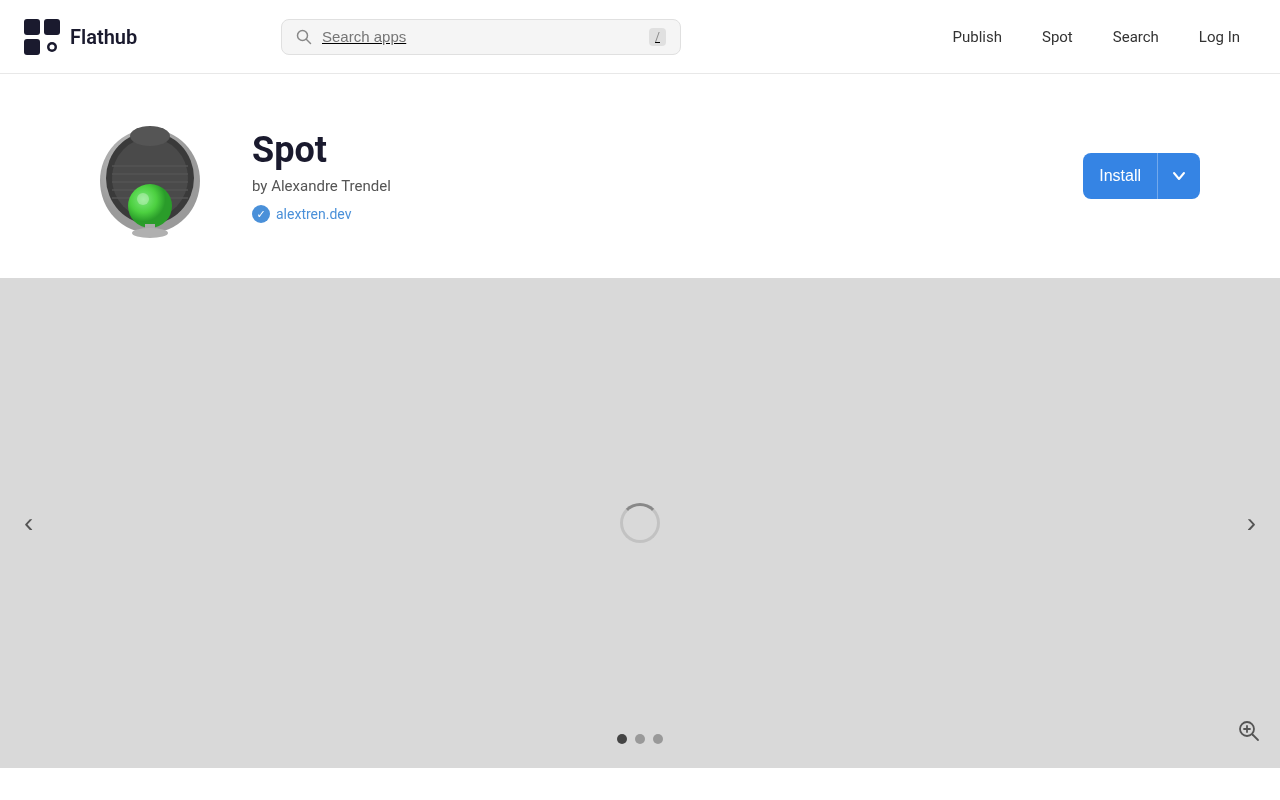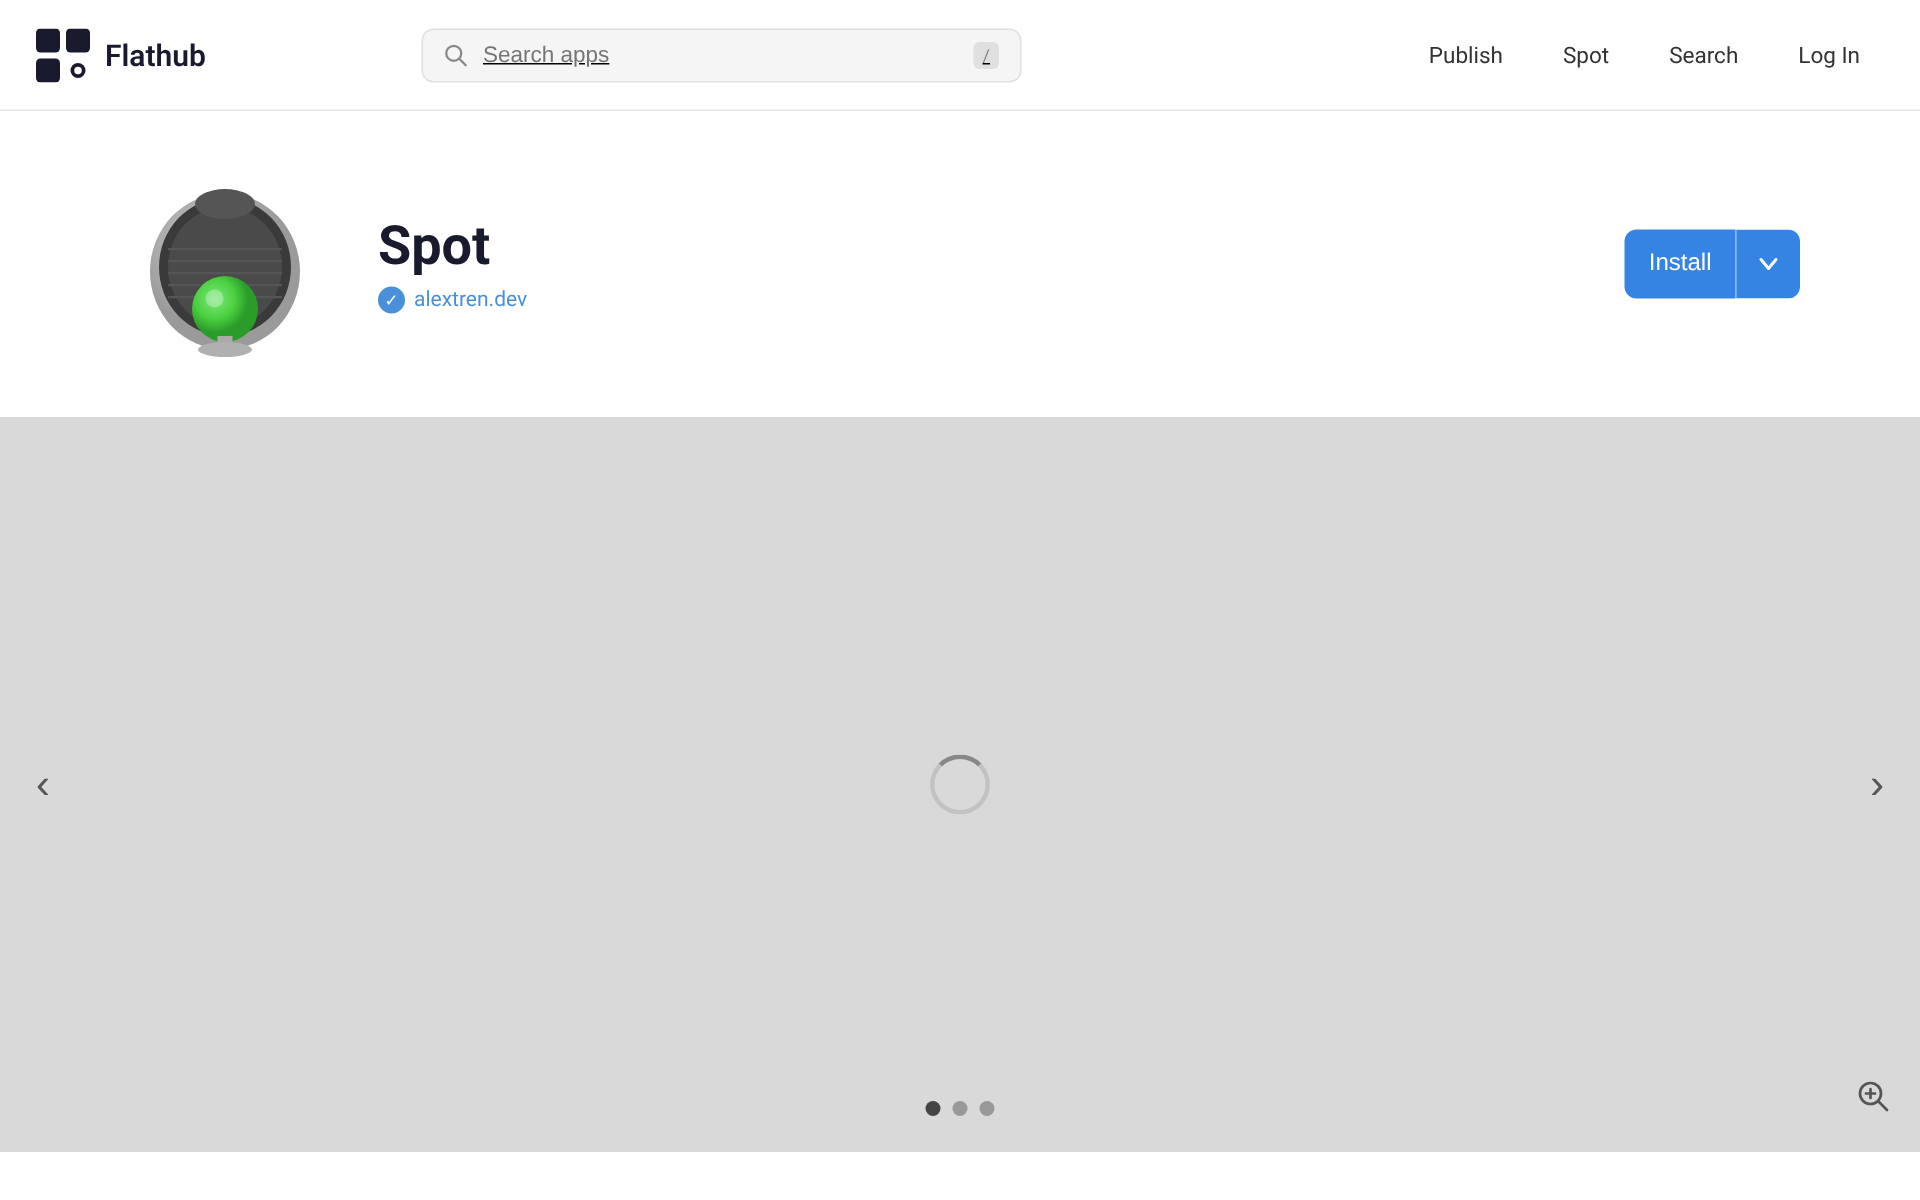--- a/index.html
+++ b/index.html
@@ -356,20 +356,21 @@
           <stop offset="0%" stop-color="#7ce87c"></stop>
           <stop offset="60%" stop-color="#4cd040"></stop>
           <stop offset="100%" stop-color="#2a9c2a"></stop>
         </radialGradient>
       </defs>
     </svg>
   </div>
 
   <div class="app-info">
     <h1 class="app-title">Spot</h1>
+    <p class="app-author">by Alexandre Trendel</p>
     <a class="app-verified">
       <div class="verified-icon">✓</div>
       <span>alextren.dev</span>
     </a>
   </div>
 
   <div class="install-area">
     <button class="install-btn">Install</button>
     <button class="install-dropdown-btn">
       <svg width="14" height="14" viewBox="0 0 14 14" fill="none">

